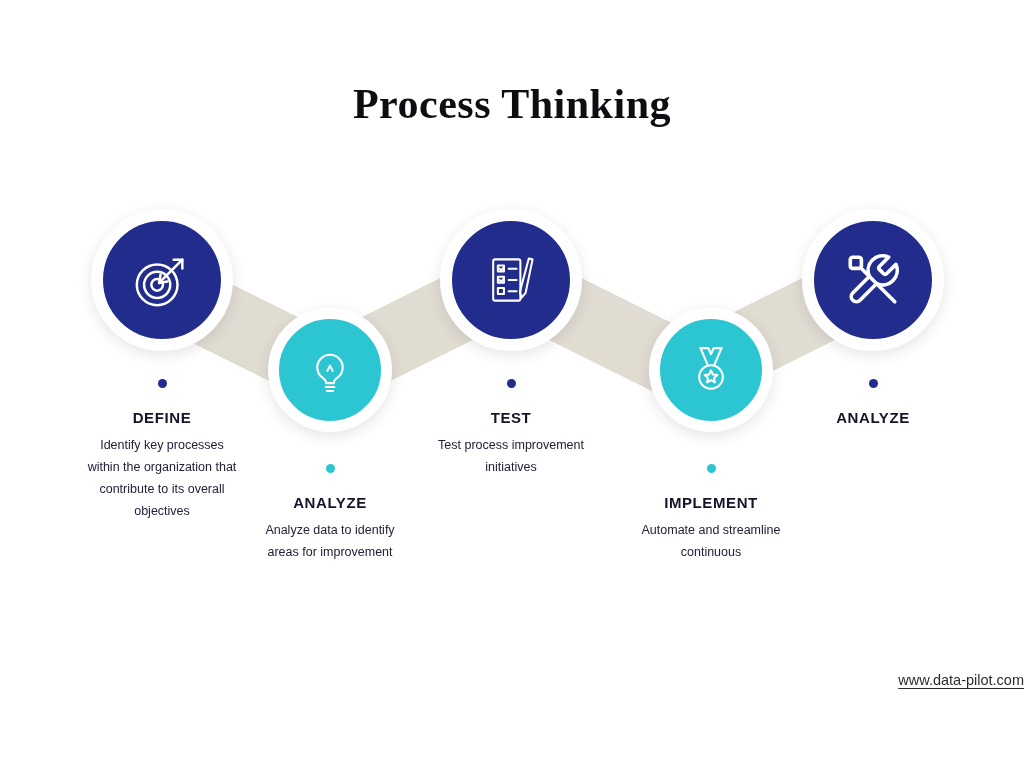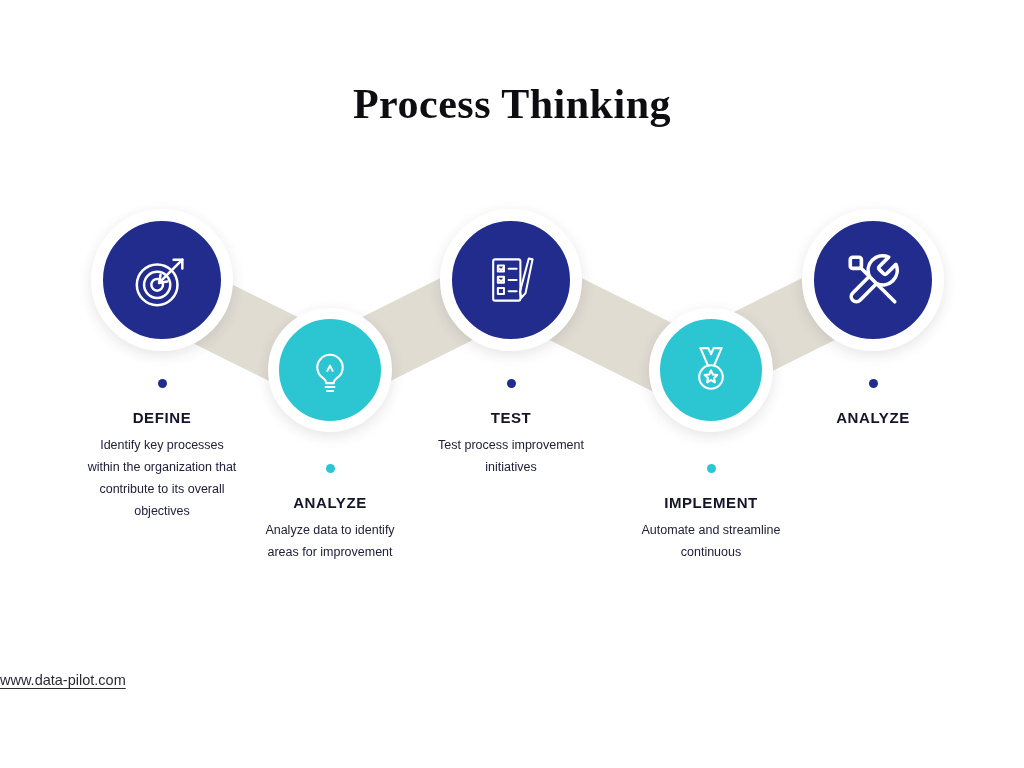--- a/index.html
+++ b/index.html
@@ -86,21 +86,21 @@
     font-weight: 400;
     line-height: 1.75;
     color: #21213a;
     text-align: center;
   }
   .footer {
     position: absolute;
     top: 671px;
     left: 0;
     width: 100%;
-    text-align: left;
+    text-align: right;
   }
   .footer a {
     font-size: 14.5px;
     color: #2a2a33;
     text-decoration: underline;
     text-underline-offset: 3px;
   }
 </style>
 </head>
 <body>

